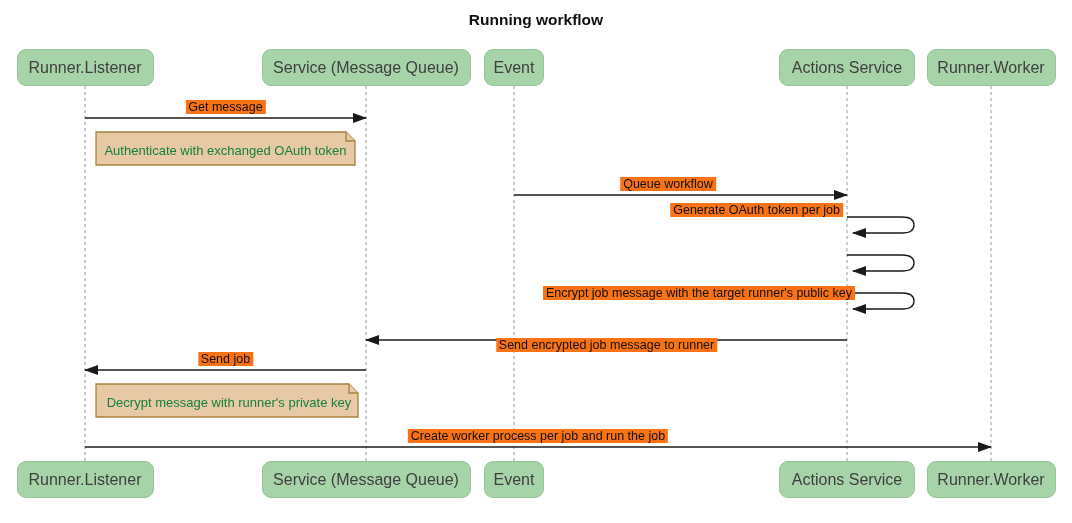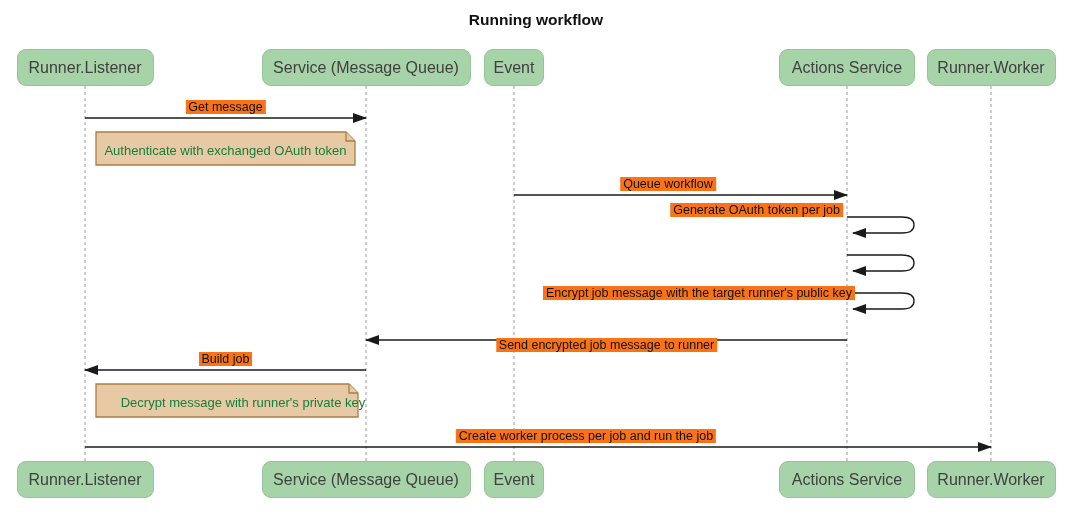--- a/index.html
+++ b/index.html
@@ -92,16 +92,16 @@
     <div class="actor" style="left: 779px; width: 136px; top: 49px;">Actions Service</div>
     <div class="actor" style="left: 779px; width: 136px; top: 461px;">Actions Service</div>
     <div class="actor" style="left: 926.5px; width: 129px; top: 49px;">Runner.Worker</div>
     <div class="actor" style="left: 926.5px; width: 129px; top: 461px;">Runner.Worker</div>
     <div class="msg-label center" style="left: 225.5px; top: 114px;">Get message</div>
     <div class="note-label" style="left: 225.5px; top: 149.5px;">Authenticate with exchanged OAuth token</div>
     <div class="msg-label center" style="left: 668px; top: 191px;">Queue workflow</div>
     <div class="msg-label selfend" style="left: 843px; top: 210px;">Generate OAuth token per job</div>
     <div class="msg-label selfend" style="left: 843px; top: 293px; margin-left: 12px;">Encrypt job message with the target runner's public key</div>
     <div class="msg-label center" style="left: 606.5px; top: 352px;">Send encrypted job message to runner</div>
-    <div class="msg-label center" style="left: 225.5px; top: 366px;">Build job</div>
-    <div class="note-label" style="left: 243px; top: 401.5px;">Decrypt message with runner's private key</div>
-    <div class="msg-label center" style="left: 538px; top: 443px; margin-left: 48px;">Create worker process per job and run the job</div>
+    <div class="msg-label center" style="left: 225.5px; top: 366px;">Send job</div>
+    <div class="note-label" style="left: 229px; top: 401.5px;">Decrypt message with runner's private key</div>
+    <div class="msg-label center" style="left: 538px; top: 443px;">Create worker process per job and run the job</div>
   </div>
 
 </body></html>

